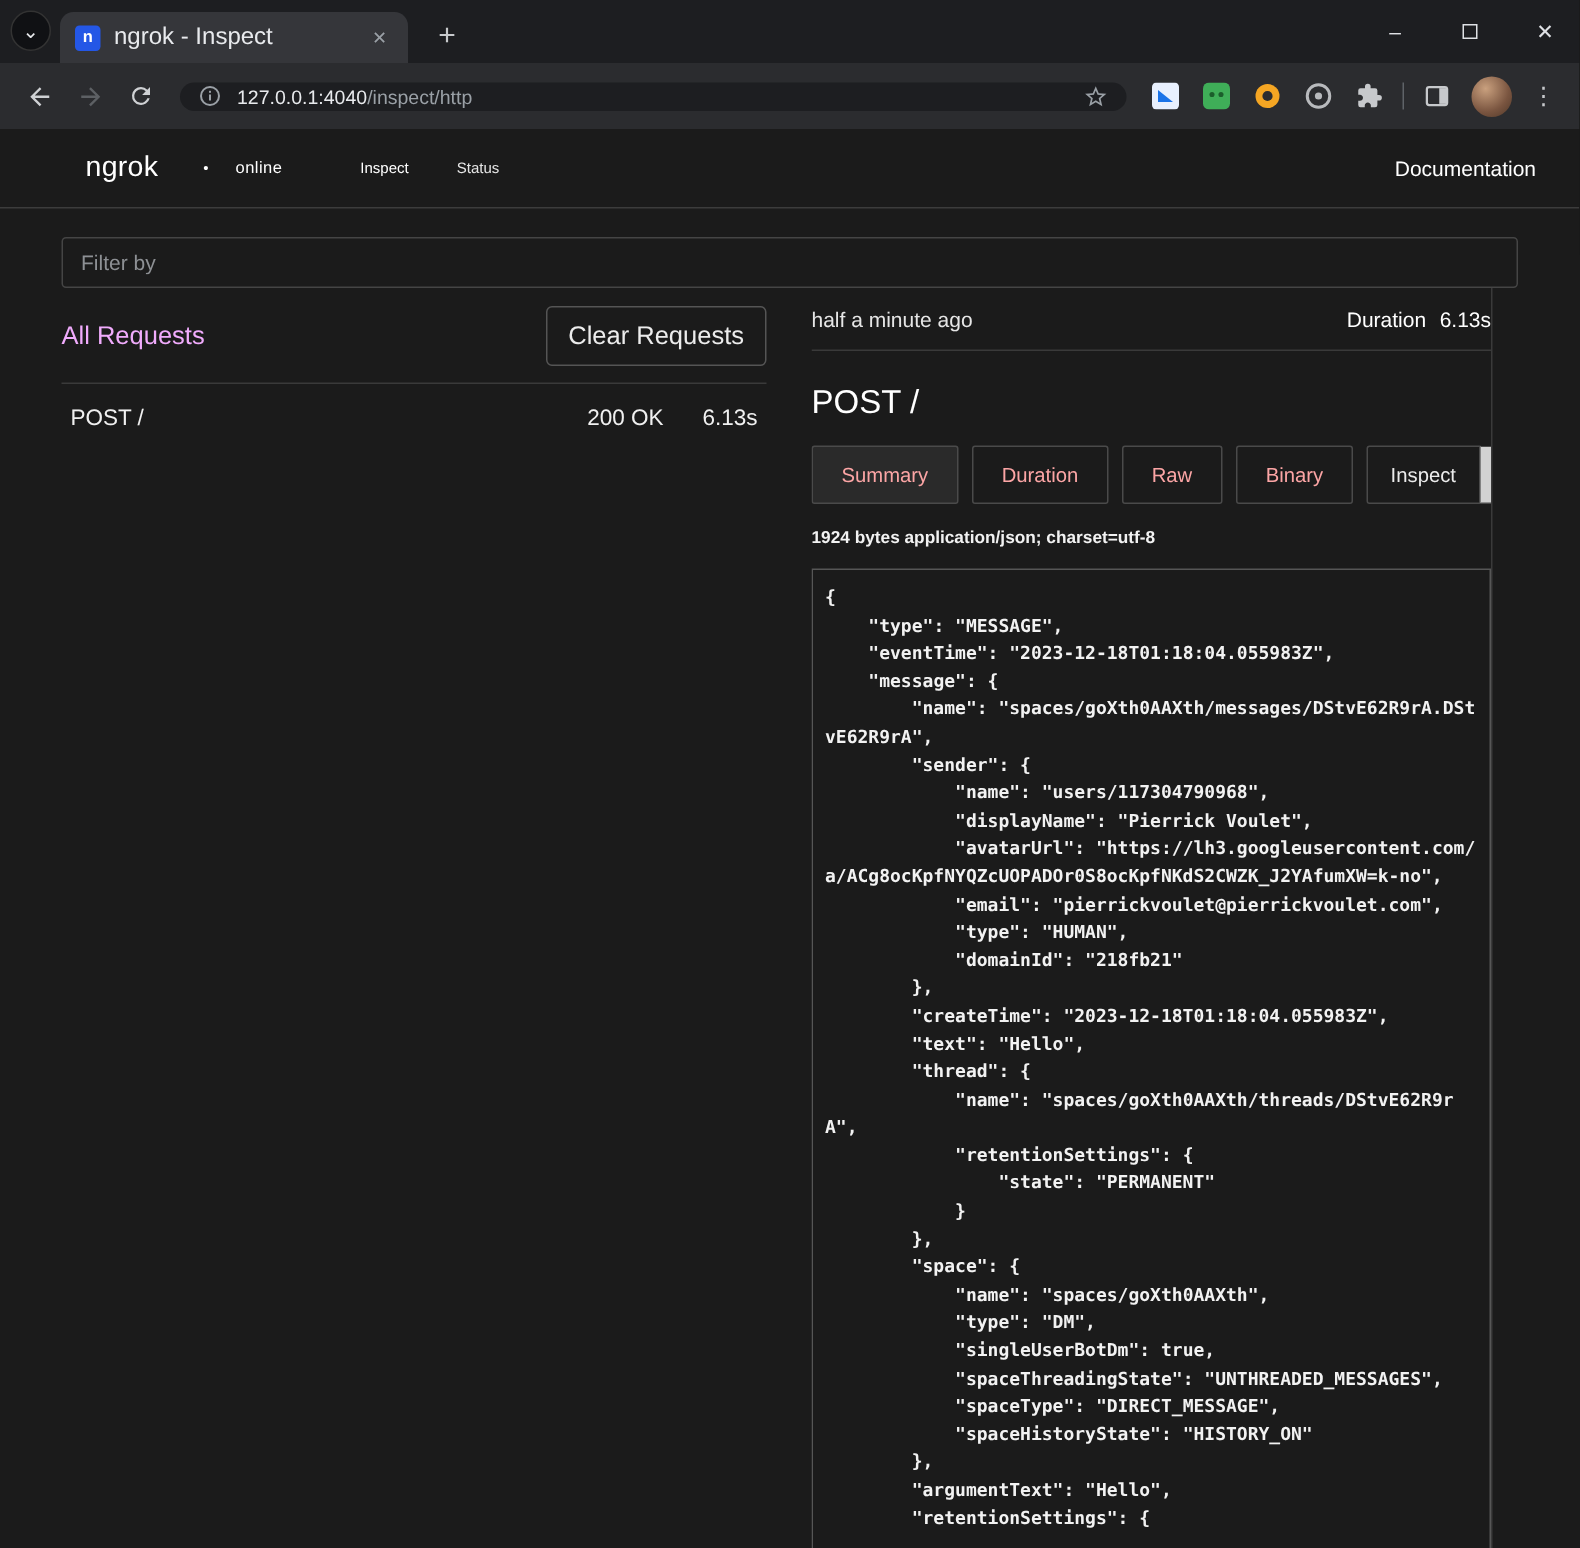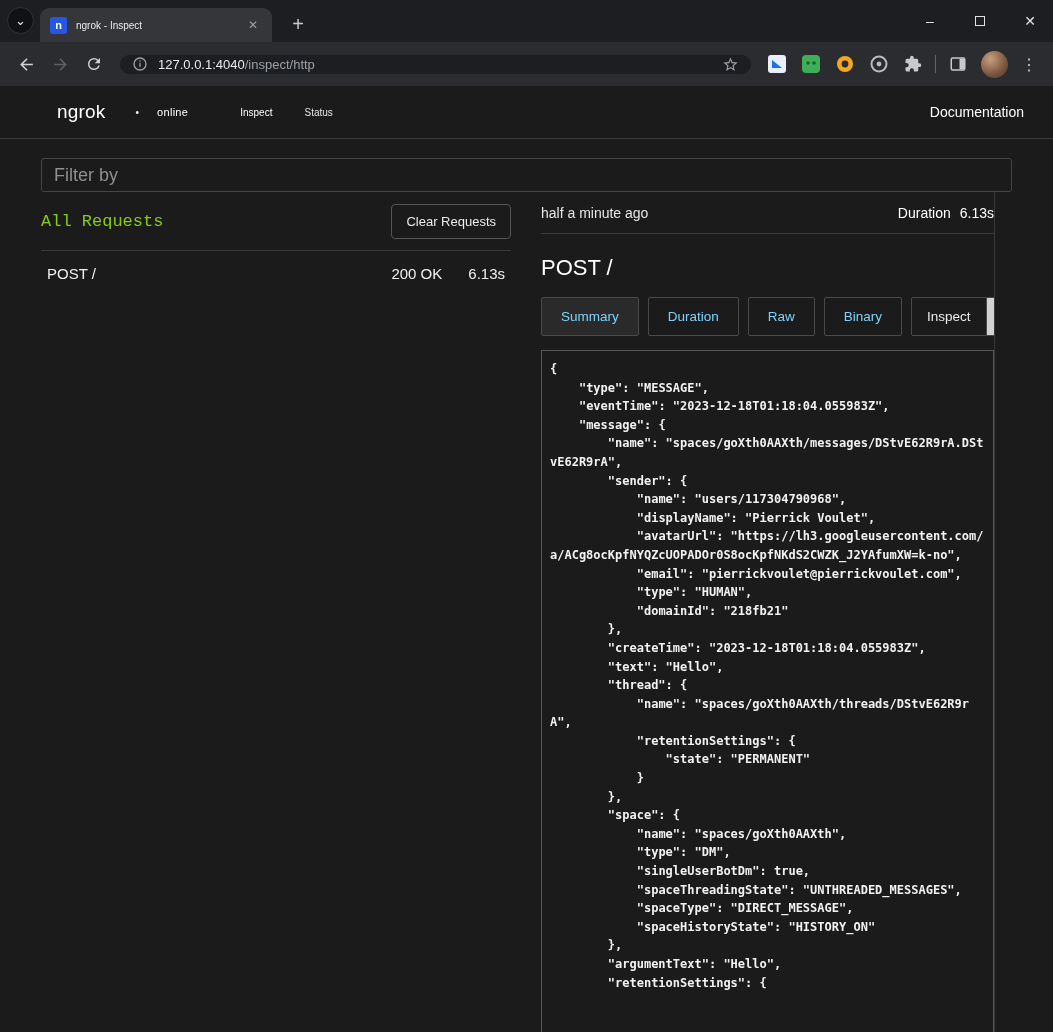--- a/index.html
+++ b/index.html
@@ -25,21 +25,21 @@
   .tab {
     position:absolute; left:40px; top:8px; width:232px; height:34px;
     background:#35363a; border-radius:9px 9px 0 0;
     display:flex; align-items:center; padding:0 10px; gap:9px;
   }
   .favicon {
     width:17px; height:17px; border-radius:3px; background:#2457e6;
     color:#fff; font-size:11px; font-weight:bold;
     display:flex; align-items:center; justify-content:center; flex:0 0 auto;
   }
-  .tab-title { font-size:10px; color:#e8eaed; flex:1; white-space:nowrap; overflow:hidden; }
+  .tab-title { font-size:16px; color:#e8eaed; flex:1; white-space:nowrap; overflow:hidden; }
   .tab-close { color:#9aa0a6; font-size:12px; cursor:pointer; padding:2px 4px; }
   .new-tab {
     position:absolute; left:284px; top:10px; width:28px; height:28px;
     color:#c7c9cc; font-size:20px; font-weight:300;
     display:flex; align-items:center; justify-content:center; cursor:pointer;
   }
   .win-controls { position:absolute; right:12px; top:0; height:42px; display:flex; align-items:center; gap:28px; }
   .win-btn { width:22px; height:22px; display:flex; align-items:center; justify-content:center; color:#dfe1e5; font-size:14px; cursor:pointer; }
   .win-max-box { width:10px; height:10px; border:1.5px solid #dfe1e5; display:inline-block; }
 
@@ -74,48 +74,48 @@
   .brand { font-size:19px; color:#fff; letter-spacing:.2px; cursor:pointer; }
   .status-bullet { margin-left:30px; font-size:10px; color:#fff; }
   .status-online { margin-left:18px; font-size:11px; font-weight:normal; color:#fff; letter-spacing:.3px; }
   .nav-item { margin-left:52px; font-size:10px; color:#fff; cursor:pointer; }
   .nav-item + .nav-item { margin-left:32px; color:#e6e6e6; }
   .doc-link { margin-left:auto; font-size:14px; color:#fff; cursor:pointer; }
 
   .filter-wrap { flex:0 0 auto; margin:19px 41px 0 41px; }
   .filter-input {
     width:100%; height:34px; background:#1b1b1b; border:1px solid #454545; border-radius:3px;
-    color:#ececec; font-size:18px; padding:0 12px; outline:none;
+    color:#ececec; font-size:14px; padding:0 12px; outline:none;
     font-family:"Liberation Sans", sans-serif;
   }
   .filter-input::placeholder { color:#8d9094; }
 
   .cols { flex:1; display:flex; padding:0 41px; gap:30px; overflow:hidden; }
   .left-col { width:470px; flex:0 0 auto; }
   .right-col { width:454px; flex:0 0 auto; border-right:1px solid #3a3a3a; display:flex; flex-direction:column; overflow:hidden; }
 
   .left-head { display:flex; align-items:center; justify-content:space-between; padding:12px 0 11px 0; }
-  .left-title { font-size:17px; color:#84cc16; font-weight:400;font-family:Liberation Mono, monospace; }
+  .left-title { font-size:17px; color:#f0abfc; font-weight:400; }
   .btn {
     background:transparent; border:1px solid #555; border-radius:4px; color:#ececec;
-    font-size:13px; padding:9px 14px; cursor:pointer; font-family:"Liberation Sans", sans-serif;
+    font-size:17px; padding:9px 14px; cursor:pointer; font-family:"Liberation Sans", sans-serif;
   }
   .req-list { border-top:1px solid #3a3a3a; }
   .req-row { display:flex; align-items:center; padding:14px 6px; font-size:15px; cursor:pointer; }
   .req-name { color:#f0f0f0; }
   .req-right { margin-left:auto; display:flex; gap:26px; color:#f0f0f0; }
 
   .detail-head { display:flex; align-items:center; gap:48px; padding:13px 0 12px 0; border-bottom:1px solid #3a3a3a;justify-content:space-between; }
   .time-ago { font-size:14px; color:#e6e6e6; }
   .duration { font-size:14px; color:#ffffff; display:flex; gap:9px; }
   .detail-title { font-size:22px; font-weight:400; color:#fff; margin-top:21px; }
 
   .tabs-row { display:flex; gap:9px; margin-top:16px; align-items:stretch; }
   .tab-btn {
-    border:1px solid #4a4a4a; border-radius:2px; background:transparent; color:#7dd3fc;
+    border:1px solid #4a4a4a; border-radius:2px; background:transparent; color:#fca5a5;
     font-size:13.5px; padding:11px 19px; cursor:pointer; font-family:"Liberation Sans", sans-serif;
   }
   .tab-btn.active { background:#2a2a2a; }
   .replay-group { margin-left:auto; display:flex; }
   .replay-btn {
     border:1px solid #4a4a4a; border-radius:2px 0 0 2px; background:transparent; color:#ececec;
     font-size:13.5px; padding:11px 15px; cursor:pointer; font-family:"Liberation Sans", sans-serif;
   }
   .replay-menu {
     width:27px; background:#d2d2d2; color:#1b1b1b; border:1px solid #4a4a4a; border-left:none;
@@ -274,20 +274,21 @@
         <button class="tab-btn">Raw</button>
         <button class="tab-btn">Binary</button>
         <span class="replay-group">
           <button class="replay-btn">Inspect</button>
           <span class="replay-menu">
               <span>=</span>
             </span>
         </span>
       </div>
 
+      <div class="content-meta">1924 bytes application/json; charset=utf-8</div>
 
       <pre class="code-box">{
     "type": "MESSAGE",
     "eventTime": "2023-12-18T01:18:04.055983Z",
     "message": {
         "name": "spaces/goXth0AAXth/messages/DStvE62R9rA.DStvE62R9rA",
         "sender": {
             "name": "users/117304790968",
             "displayName": "Pierrick Voulet",
             "avatarUrl": "https://lh3.googleusercontent.com/a/ACg8ocKpfNYQZcUOPADOr0S8ocKpfNKdS2CWZK_J2YAfumXW=k-no",

